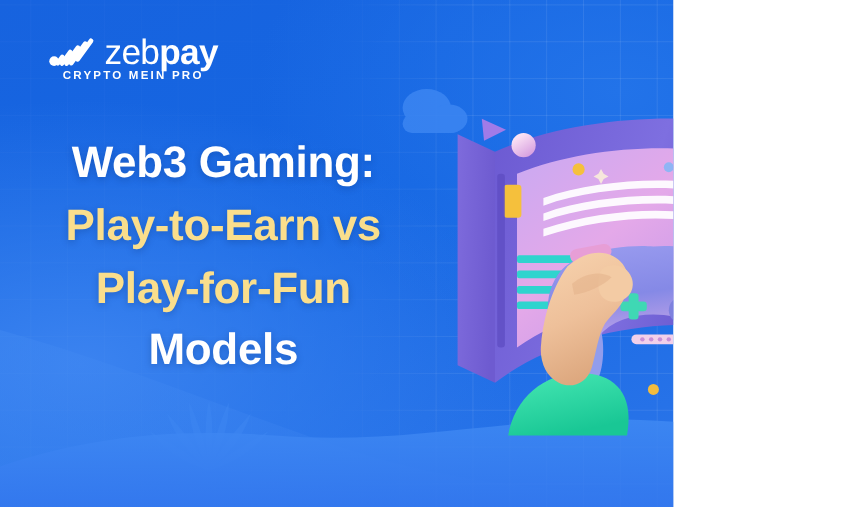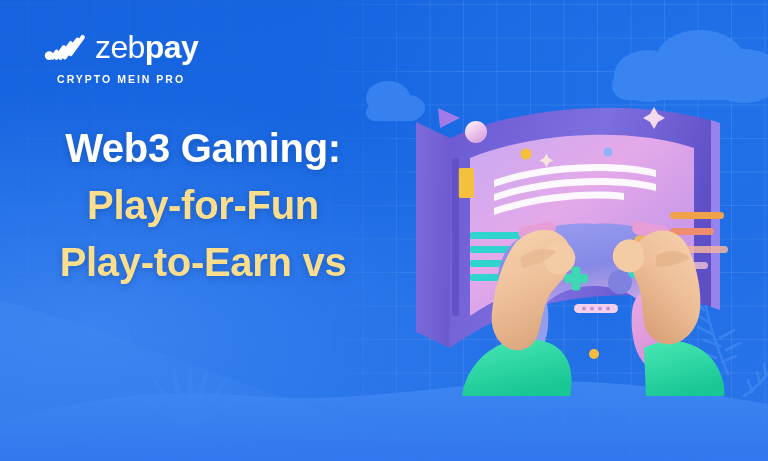--- a/index.html
+++ b/index.html
@@ -2,21 +2,21 @@
 <html><head>
 <meta charset="utf-8">
 <title>Web3 Gaming Banner</title>
 <style>
   * { margin:0; padding:0; box-sizing:border-box; }
   html,body{
     width:768px; height:461px; overflow:hidden;
     font-family:"Liberation Sans", sans-serif;
   }
   #banner{
-    position:relative; width:768px; height:461px; overflow:hidden;
+    position:relative; width:612px; height:461px; overflow:hidden;
     background:#1566E2;
   }
 
   
   .bg-base{
     position:absolute; inset:0;
     background:
       radial-gradient(120% 95% at 12% 72%, #3B83F0 0%, rgba(59,131,240,0) 55%),
       radial-gradient(90% 80% at 92% 18%, #2273E9 0%, rgba(34,115,233,0) 60%),
       linear-gradient(160deg,#1763DF 0%, #1566E2 45%, #2C76EA 100%);
@@ -44,21 +44,21 @@
     display:flex; flex-direction:column; align-items:center;
   }
   .logo-row{ display:flex; align-items:center; gap:9px; }
   .logo-mark{ width:42px; height:28px; display:block; }
   .logo-word{
     font-size:32px; line-height:1; color:#ffffff; letter-spacing:-0.6px;
     white-space:nowrap; font-weight:400;
   }
   .logo-word b{ font-weight:800; }
   .logo-tag{
-    margin-top:10px; font-size:10.5px; letter-spacing:2.0px;
+    margin-top:0; font-size:10.5px; letter-spacing:2.0px;
     color:#ffffff; font-weight:700; white-space:nowrap;
   }
 
   
   .headline{
     position:absolute; left:0; top:120px; width:406px;
     text-align:center;
     font-weight:800; font-size:40px; line-height:1.42;
     letter-spacing:-0.3px;
     text-shadow:0 2px 7px rgba(8,40,100,.28);
@@ -141,22 +141,23 @@
           <rect x="30.5" y="0.0" width="4.3" height="25.0" rx="2.1" transform="rotate(36 32.6 12.5)"></rect>
         </g>
       </svg>
       <div class="logo-word"><span>zeb</span><b>pay</b></div>
     </div>
     <div class="logo-tag">CRYPTO MEIN PRO</div>
   </div>
 
   <div class="headline">
     <span class="ln white">Web3 Gaming:</span>
+    <span class="ln gold">Play-to-Earn vs</span>
     <span class="ln gold">Play-for-Fun</span>
-    <span class="ln gold">Play-to-Earn vs</span>
+    <span class="ln white">Models</span>
   </div>
 
   <div class="illo">
   <svg viewBox="0 0 370 300">
     <defs>
       <linearGradient id="screenSide" x1="0" y1="0" x2="1" y2="0.2">
         <stop offset="0%" stop-color="#7E6BDC"></stop>
         <stop offset="100%" stop-color="#6E5BD0"></stop>
       </linearGradient>
       <linearGradient id="screenBack" x1="0" y1="0" x2="1" y2="0.3">

